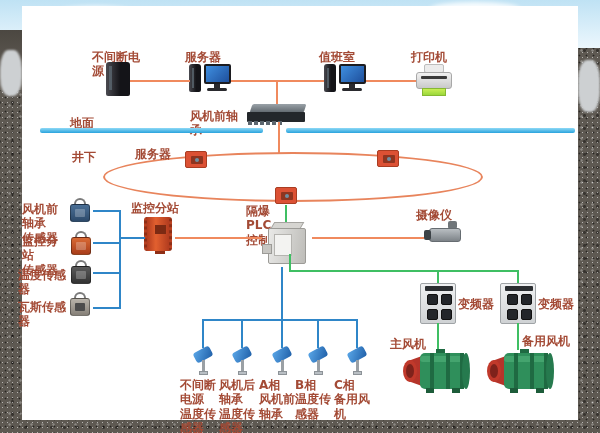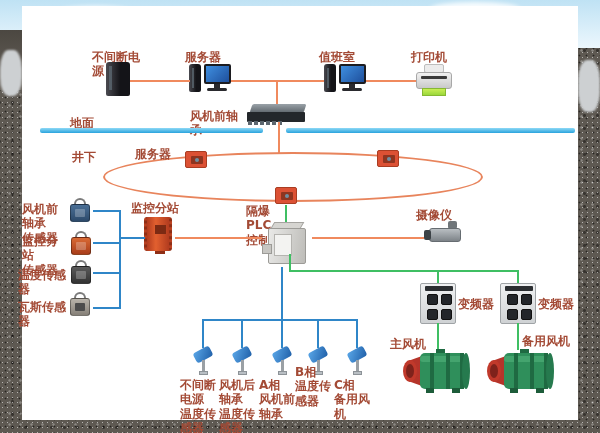--- a/index.html
+++ b/index.html
@@ -263,21 +263,21 @@
     <div class="stem"></div>
     <div class="base"></div>
   </div>
 
 <div class="lbl" style="left:180px;top:378px;width:46px;">不间断电源
 温度传感器</div>
 <div class="lbl" style="left:219px;top:378px;width:46px;">风机后轴承
 温度传感器</div>
 <div class="lbl" style="left:259px;top:378px;width:46px;">A相
 风机前轴承</div>
-<div class="lbl" style="left:295px;top:365px;width:46px;">B相
+<div class="lbl" style="left:295px;top:378px;width:46px;">B相
 温度传感器</div>
 <div class="lbl" style="left:334px;top:378px;width:46px;">C相
 备用风机</div>
 
 <div class="vfd" style="left:420px;top:283px;">
   <div class="bar"></div>
   <div class="cell" style="left:6px;top:10px;"></div>
     <div class="cell" style="left:20px;top:10px;"></div>
   <div class="cell" style="left:6px;top:25px;"></div>
     <div class="cell" style="left:20px;top:25px;"></div>

